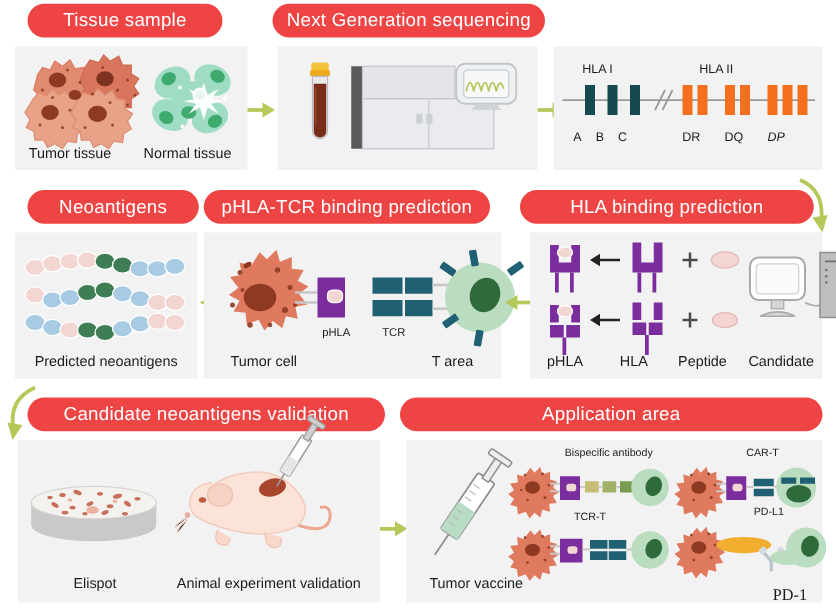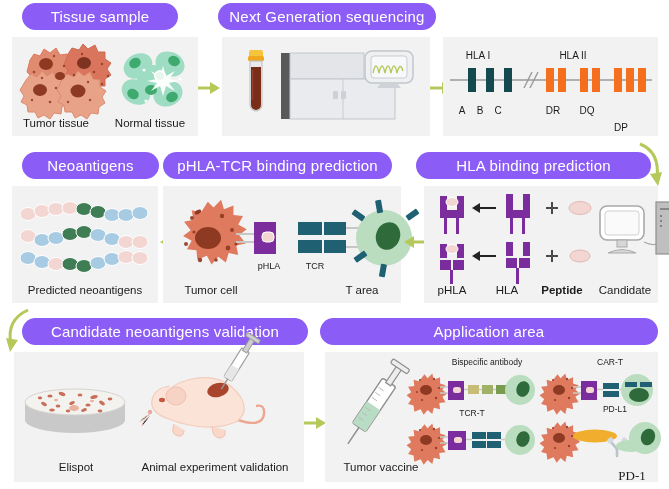--- a/index.html
+++ b/index.html
@@ -8,21 +8,21 @@
     background:#ffffff;
     font-family:"Liberation Sans", sans-serif;
     overflow:hidden;
     position:relative;
   }
   .stage{position:absolute;left:0;top:0;width:669px;height:489px;}
 
   
   .pill{
     position:absolute;
-    background:#8b5cf6;
+    background:#ef4444;
     border-radius:14px;
     color:#ffffff;
     font-size:15px;
     display:flex;align-items:center;justify-content:center;
     letter-spacing:.2px;
     height:27px;
     white-space:nowrap;
   }
   
   .panel{
@@ -215,21 +215,21 @@
   <div class="lbl" style="left:452px;top:105px;width:20px;font-size:10px;">
     <span>A</span></div>
   <div class="lbl" style="left:470px;top:105px;width:20px;font-size:10px;">
     <span>B</span></div>
   <div class="lbl" style="left:488px;top:105px;width:20px;font-size:10px;">
     <span>C</span></div>
   <div class="lbl" style="left:541px;top:105px;width:24px;font-size:10px;">
     <span>DR</span></div>
   <div class="lbl" style="left:575px;top:105px;width:24px;font-size:10px;">
     <span>DQ</span></div>
-  <div class="lbl" style="left:609px;top:122px;width:24px;font-size:10px;">
+  <div class="lbl" style="left:609px;top:105px;width:24px;font-size:10px;font-style:italic;">
     <span>DP</span></div>
 
   <svg class="svgabs" style="left:636px;top:142px;" width="32" height="52" viewBox="0 0 32 52">
     <path d="M4 2 q20 8 17 34" fill="none" stroke="#b5c95a" stroke-width="3"></path>
     <path d="M14 32 L22 44 L26 30 Z" fill="#b5c95a"></path>
   </svg>
 
   <div class="pill" style="left:22px;top:152px;width:137px;">
     <span>Neoantigens</span>
   </div>
@@ -420,21 +420,21 @@
       </g>
     </g>
   </svg>
 
   <div class="cap" style="left:428px;top:284px;width:48px;">
     <span>pHLA</span>
   </div>
   <div class="cap" style="left:486px;top:284px;width:42px;">
     <span>HLA</span>
   </div>
-  <div class="cap" style="left:534px;top:284px;width:56px;font-weight:bold;">
+  <div class="cap" style="left:534px;top:284px;width:56px;">
     <span>Peptide</span>
   </div>
   <div class="cap" style="left:592px;top:284px;width:66px;">
     <span>Candidate</span>
   </div>
 
   <svg class="svgabs" style="left:2px;top:308px;" width="32" height="52" viewBox="0 0 32 52">
     <path d="M26 2 q-22 10 -17 34" fill="none" stroke="#b5c95a" stroke-width="3"></path>
     <path d="M16 32 L8 44 L4 30 Z" fill="#b5c95a"></path>
   </svg>

